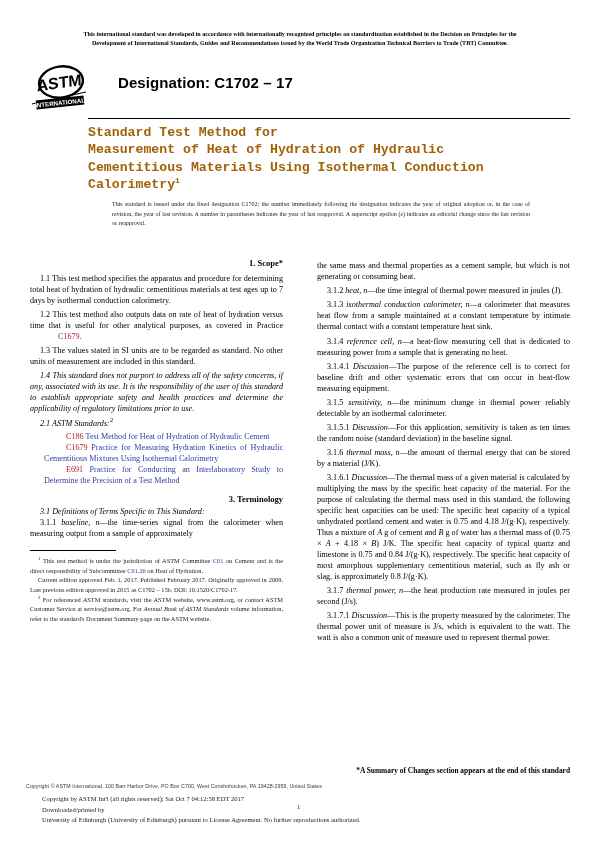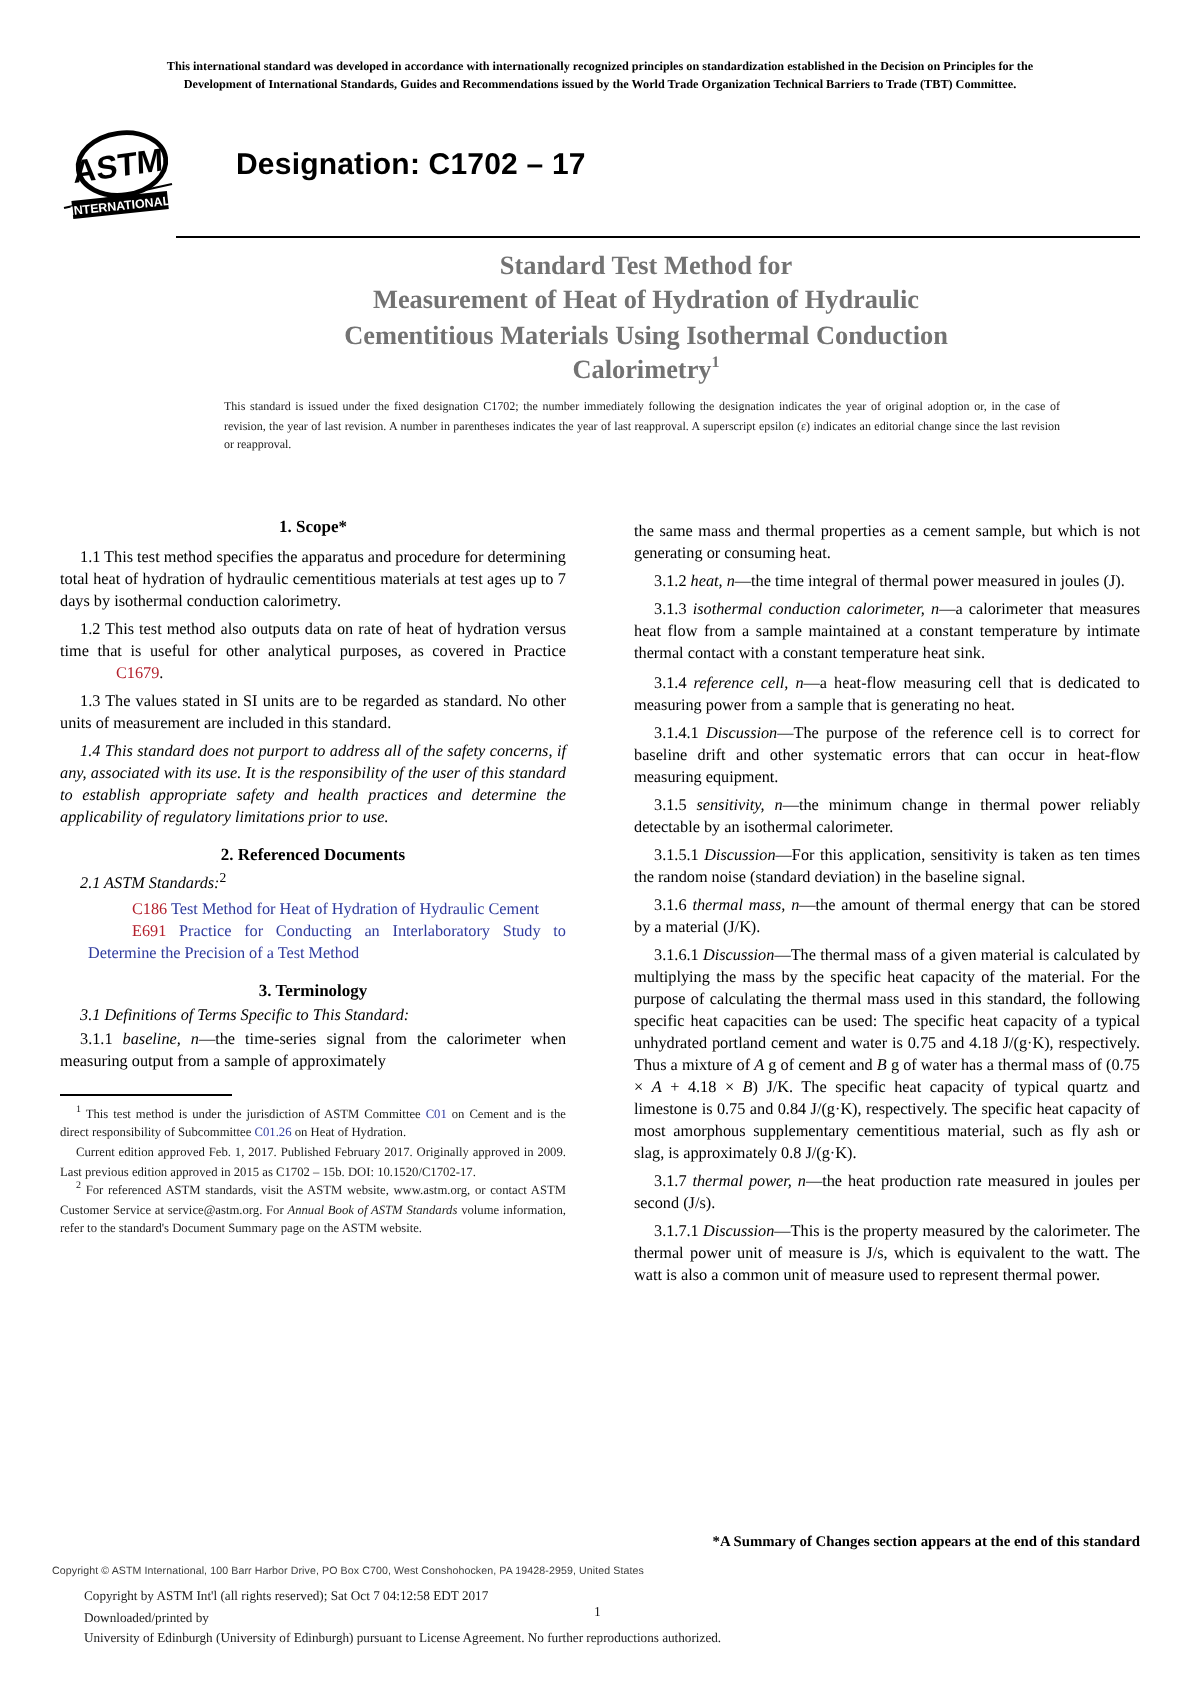--- a/index.html
+++ b/index.html
@@ -72,26 +72,25 @@
     height: 1px;
     background: #000;
   }
 
   
   .doc-title {
     position: absolute;
     left: 88px;
     top: 124px;
     width: 470px;
-    font-family: Liberation Serif, serif;
+    font-family: Liberation Mono, monospace;
     font-size: 13.2px;
     font-weight: bold;
     line-height: 1.32;
-    color: #737373;
-    text-align: center;
+    color: #a16207;
   }
   .doc-title sup {
     font-size: 8px;
     vertical-align: super;
     line-height: 0;
   }
 
   
   .issuance {
     position: absolute;
@@ -114,21 +113,21 @@
     text-align: justify;
     color: #000;
   }
   .col-left  { left: 30px; }
   .col-right { left: 317px; }
 
   .sec-head {
     font-weight: bold;
     font-size: 8.5px;
     margin: 7px 0 1px 0;
-    text-align: center;
+    text-align: right;
   }
   .sec-head:first-child { margin-top: 0; }
 
   p.para {
     margin: 0 0 0 0;
     padding-top: 3.2px;
     text-indent: 10px;
     text-align: justify;
     -webkit-hyphens: auto;
     hyphens: auto;
@@ -260,26 +259,26 @@
     <div class="sec-head">1. Scope*</div>
 
     <p class="para">1.1 This test method specifies the apparatus and procedure for determining total heat of hydration of hydraulic cementitious materials at test ages up to 7 days by isothermal conduction calorimetry.</p>
 
     <p class="para"><span>1.2 This test method also outputs data on rate of heat of hydration versus time that is useful for other analytical purposes, as covered in Practice </span><span class="ref-red">C1679</span><span>.</span></p>
 
     <p class="para">1.3 The values stated in SI units are to be regarded as standard. No other units of measurement are included in this standard.</p>
 
     <p class="para it">1.4 This standard does not purport to address all of the safety concerns, if any, associated with its use. It is the responsibility of the user of this standard to establish appropriate safety and health practices and determine the applicability of regulatory limitations prior to use.</p>
 
-    <div class="sec-head">2. Referenced Documents</div>
 
     <p class="para tight"><span class="it">2.1 ASTM Standards:</span><sup>2</sup></p>
 
     <ul class="ref-list">
       <li><span class="ref-red">C186</span> <span class="ref-blue">Test Method for Heat of Hydration of Hydraulic Cement</span></li>
+      <li><span class="ref-red">C1679</span> <span class="ref-blue">Practice for Measuring Hydration Kinetics of Hydraulic Cementitious Mixtures Using Isothermal Calorimetry</span></li>
       <li><span class="ref-red">E691</span> <span class="ref-blue">Practice for Conducting an Interlaboratory Study to Determine the Precision of a Test Method</span></li>
     </ul>
 
     <div class="sec-head">3. Terminology</div>
 
     <p class="para tight it">3.1 Definitions of Terms Specific to This Standard:</p>
 
     <p class="para tight"><span>3.1.1</span> <span class="it">baseline, n</span><span>—the time-series signal from the calorimeter when measuring output from a sample of approximately</span></p>
 
     <div class="footnote-rule"></div>

